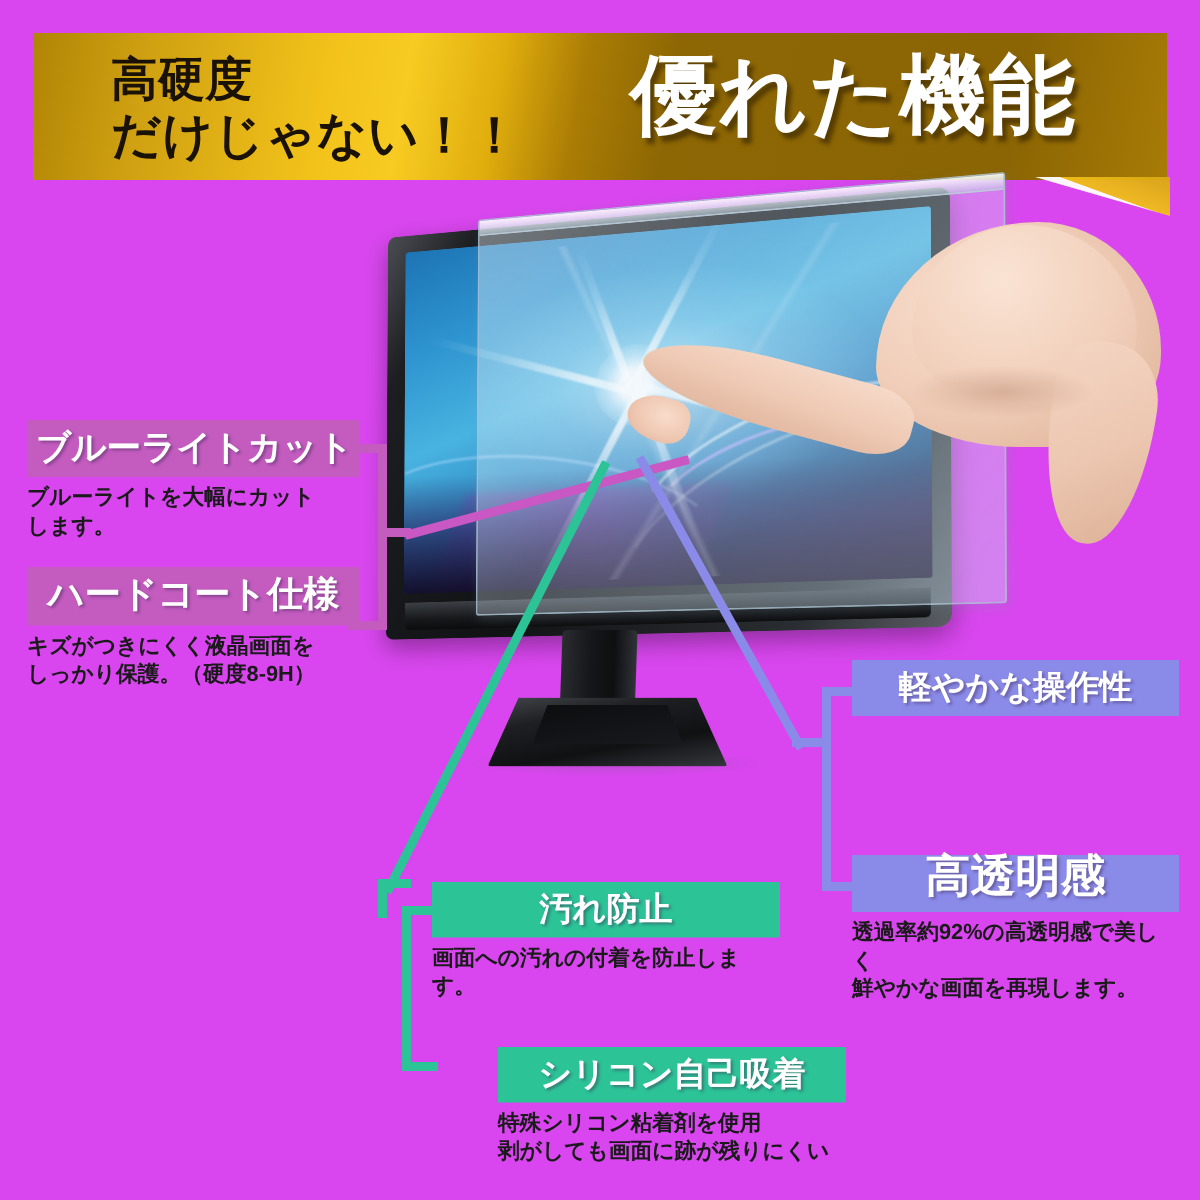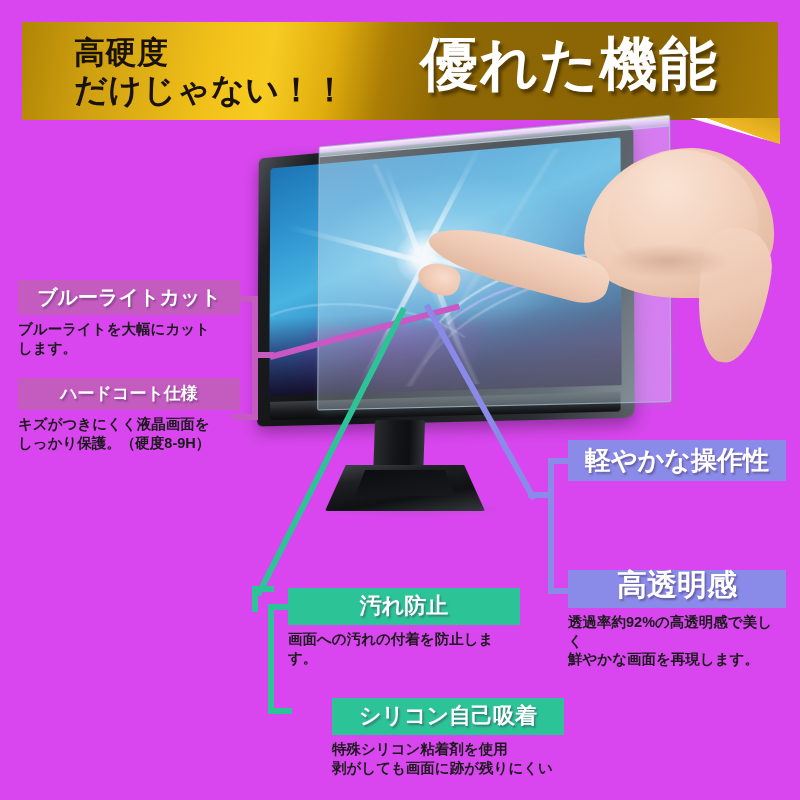--- a/index.html
+++ b/index.html
@@ -260,25 +260,25 @@
     margin-top: 5px;
     font-weight: bold;
     white-space: pre-line;
   }
   .c-magenta .hdr { background: #c45cc0; }
   .c-blue   .hdr { background: #8a8ae8; }
   .c-green  .hdr { background: #2cc397; }
 
   
   #co-bluelight { left: 18px;  top: 280px;  width: 222px; }
-  #co-bluelight .hdr { font-size: 20px; padding: 7px 6px 8px; }
+  #co-bluelight .hdr { font-size: 23px; padding: 7px 6px 8px; }
   #co-hardcoat { left: 18px;  top: 378px;  width: 222px; }
-  #co-hardcoat .hdr { font-size: 17px; padding: 7px 6px 8px; }
+  #co-hardcoat .hdr { font-size: 24px; padding: 7px 6px 8px; }
   #co-touch    { left: 568px; top: 440px;  width: 218px; }
-  #co-touch .hdr { font-size: 26px; padding: 7px 6px 8px; }
+  #co-touch .hdr { font-size: 22px; padding: 7px 6px 8px; }
   #co-clarity  { left: 568px; top: 570px;  width: 218px; }
   #co-clarity .hdr { font-size: 30px; padding: 0 6px 8px; }
   #co-stain    { left: 288px; top: 588px;  width: 232px; }
   #co-stain .hdr { font-size: 22px; padding: 7px 6px 8px; }
   #co-silicone { left: 288px; top: 698px;  width: 232px; margin-left: 44px; }
   #co-silicone .hdr { font-size: 22px; padding: 7px 6px 8px; }
 
   
   .conn { position: absolute; background: transparent; }
   .conn-seg { position: absolute; }

